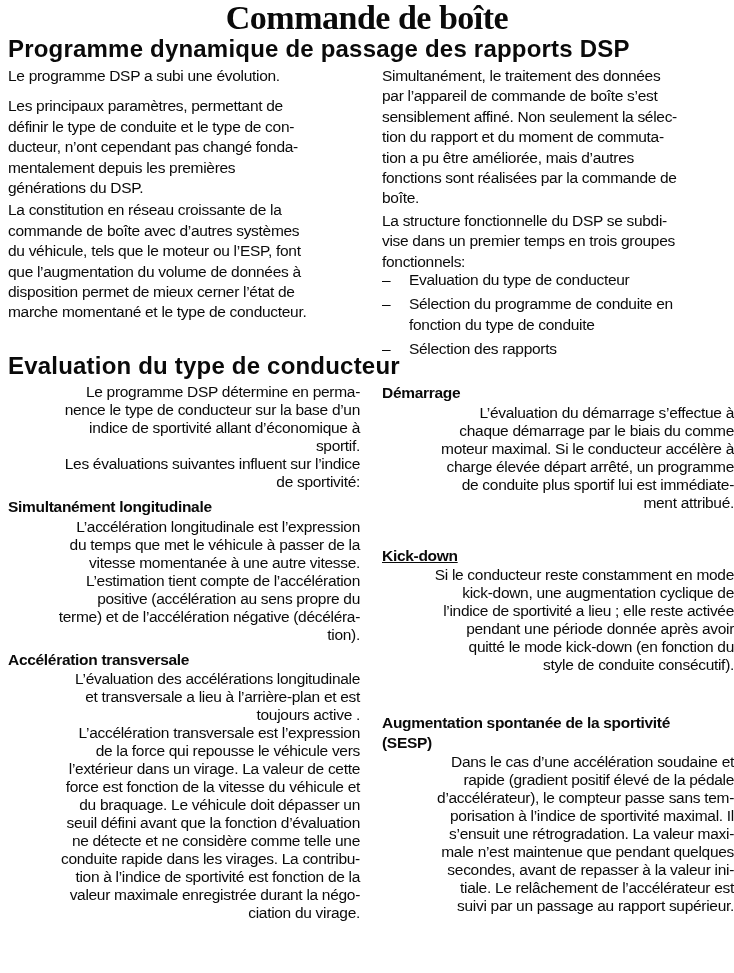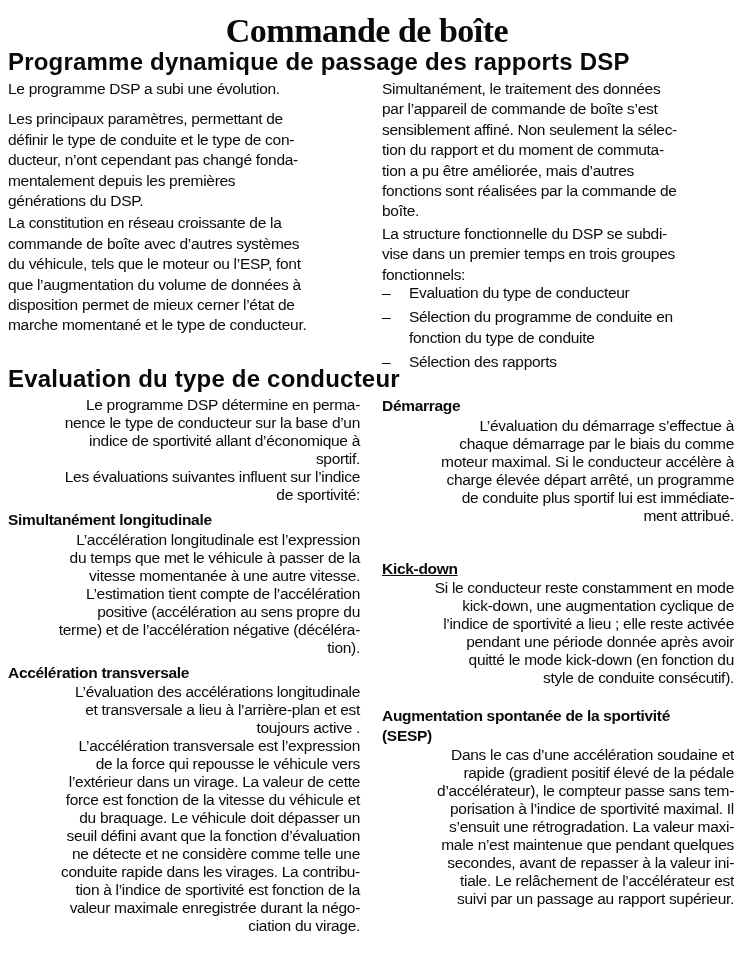--- a/index.html
+++ b/index.html
@@ -8,21 +8,21 @@
     background: #ffffff;
   }
   body {
     width: 734px;
     height: 973px;
     overflow: hidden;
     color: #0a0a0a;
     font-family: "Liberation Sans", sans-serif;
   }
   .page {
-    padding: 15px 0 0 8px;
+    padding: 2px 0 0 8px;
     width: 726px;
   }
   .doc-title {
     font-family: "Liberation Serif", serif;
     font-weight: 700;
     font-size: 34px;
     line-height: 32px;
     text-align: center;
     margin: 0 8px 0 0;
     letter-spacing: -0.5px;
@@ -75,21 +75,21 @@
     line-height: 19.5px;
     letter-spacing: -0.3px;
     font-weight: 700;
     white-space: pre;
     margin: 0 0 1px 0;
   }
   .mb10 { margin-bottom: 10px; }
   .mb6  { margin-bottom: 6px; }
   .mb2  { margin-bottom: 2px; }
   .mt34 { margin-top: 34px; text-decoration: underline; }
-  .mt26 { margin-top: 19px; }
+  .mt26 { margin-top: 39px; }
   ul.bullets {
     list-style: none;
     margin: -4px 0 0 0;
     padding: 0;
   }
   ul.bullets li {
     display: flex;
     margin-bottom: 4px;
   }
   ul.bullets .dash {

